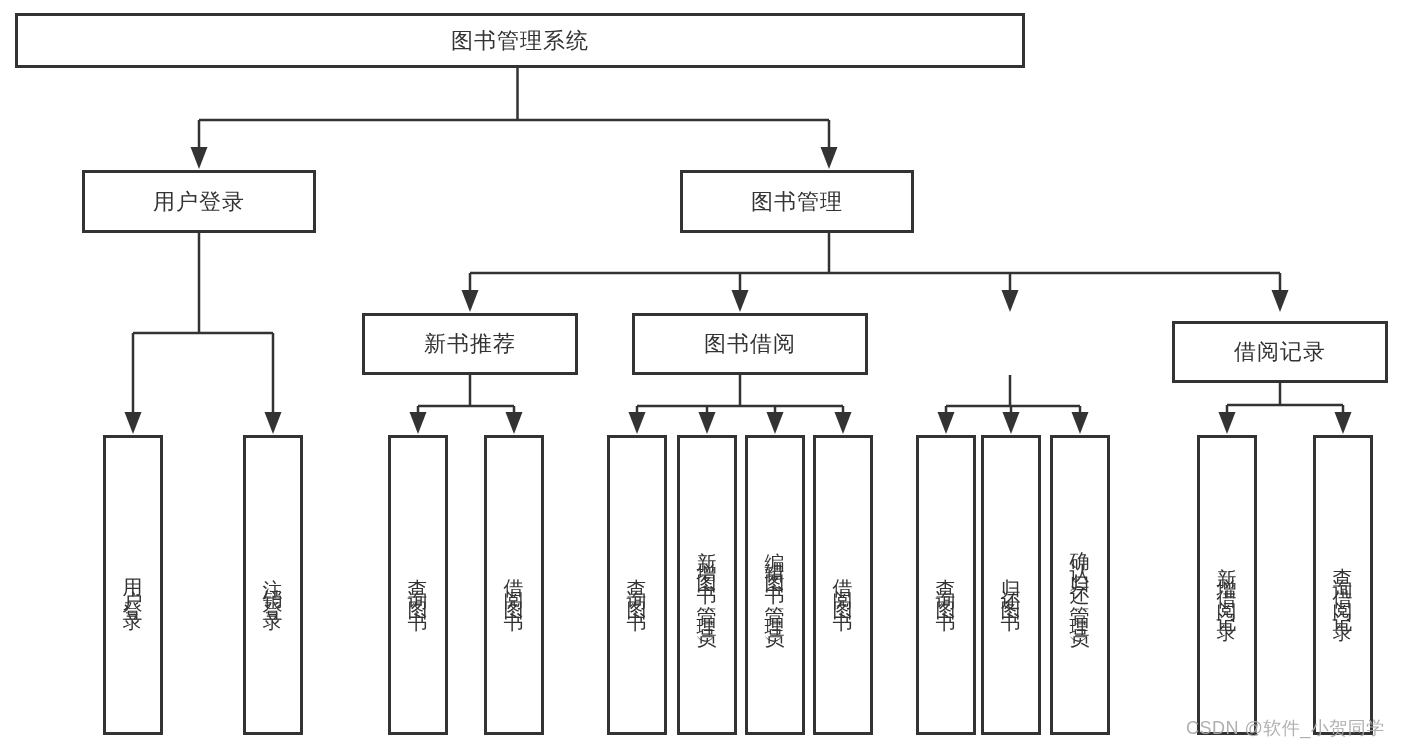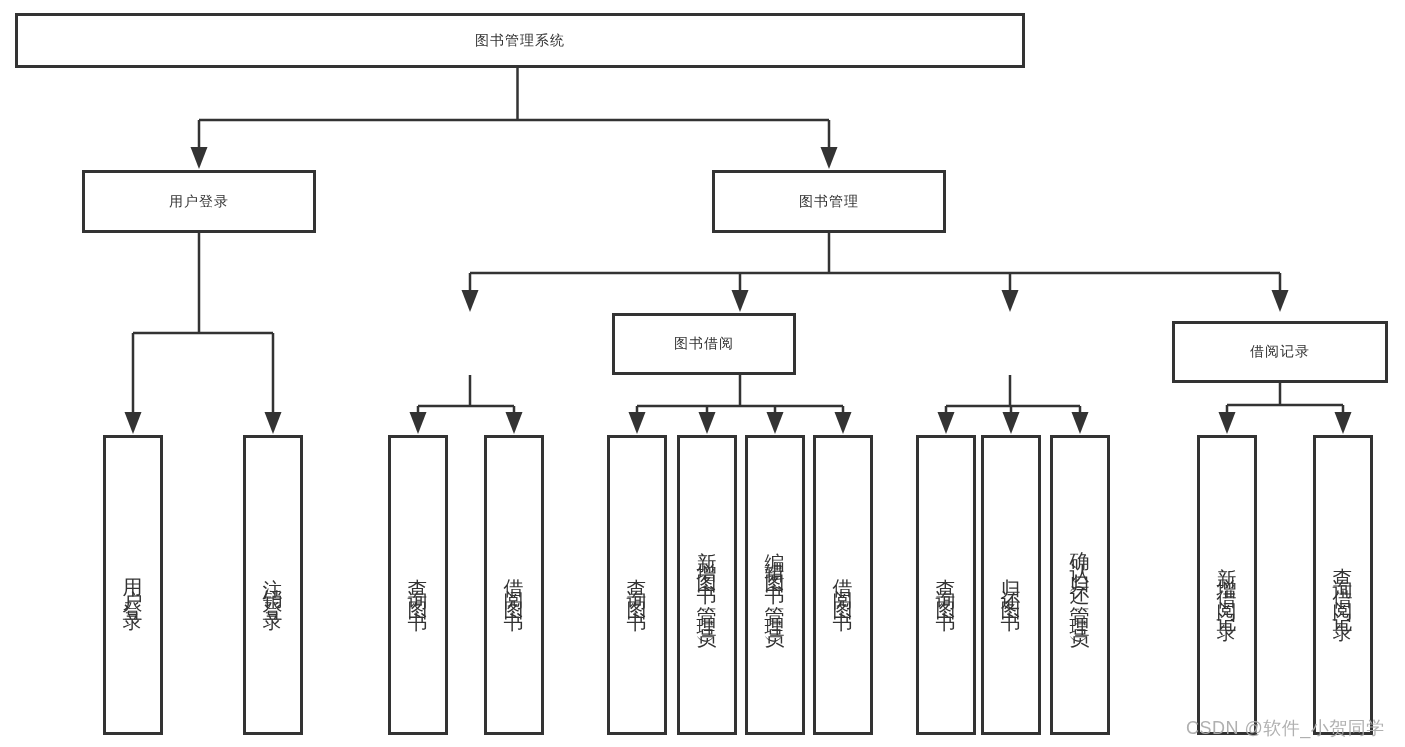--- a/index.html
+++ b/index.html
@@ -21,21 +21,21 @@
     box-sizing: border-box;
     border: 3px solid #333333;
     background: #ffffff;
     display: flex;
     align-items: center;
     justify-content: center;
     color: #333333;
     z-index: 2;
   }
   .h-box span {
-    font-size: 14px;
+    font-size: 22px;
     letter-spacing: 1px;
     white-space: nowrap;
     text-align: center;
   }
   .v-box span {
     writing-mode: vertical-rl;
     text-orientation: mixed;
     font-size: 20px;
     line-height: 1;
     letter-spacing: 11px;
@@ -103,25 +103,28 @@
     </g>
   </svg>
 
   <div class="node h-box" style="left:15px; top:13px; width:1010px; height:55px;">
     <span>图书管理系统</span>
   </div>
 
   <div class="node h-box" style="left:82px; top:170px; width:234px; height:63px;">
     <span>用户登录</span>
   </div>
-  <div class="node h-box" style="left:712px; top:170px; width:234px; height:63px;">
+  <div class="node h-box" style="left:680px; top:170px; width:234px; height:63px;">
     <span>图书管理</span>
   </div>
 
-  <div class="node h-box" style="left:612px; top:313px; width:184px; height:62px;">
+  <div class="node h-box" style="left:362px; top:313px; width:216px; height:62px;">
+    <span>新书推荐</span>
+  </div>
+  <div class="node h-box" style="left:632px; top:313px; width:236px; height:62px;">
     <span>图书借阅</span>
   </div>
   <div class="node h-box" style="left:1172px; top:321px; width:216px; height:62px;">
     <span>借阅记录</span>
   </div>
 
   <div class="node v-box" style="left:103px; top:435px; width:60px; height:300px;">
     <span>用户登录</span>
   </div>
   <div class="node v-box" style="left:243px; top:435px; width:60px; height:300px;">

